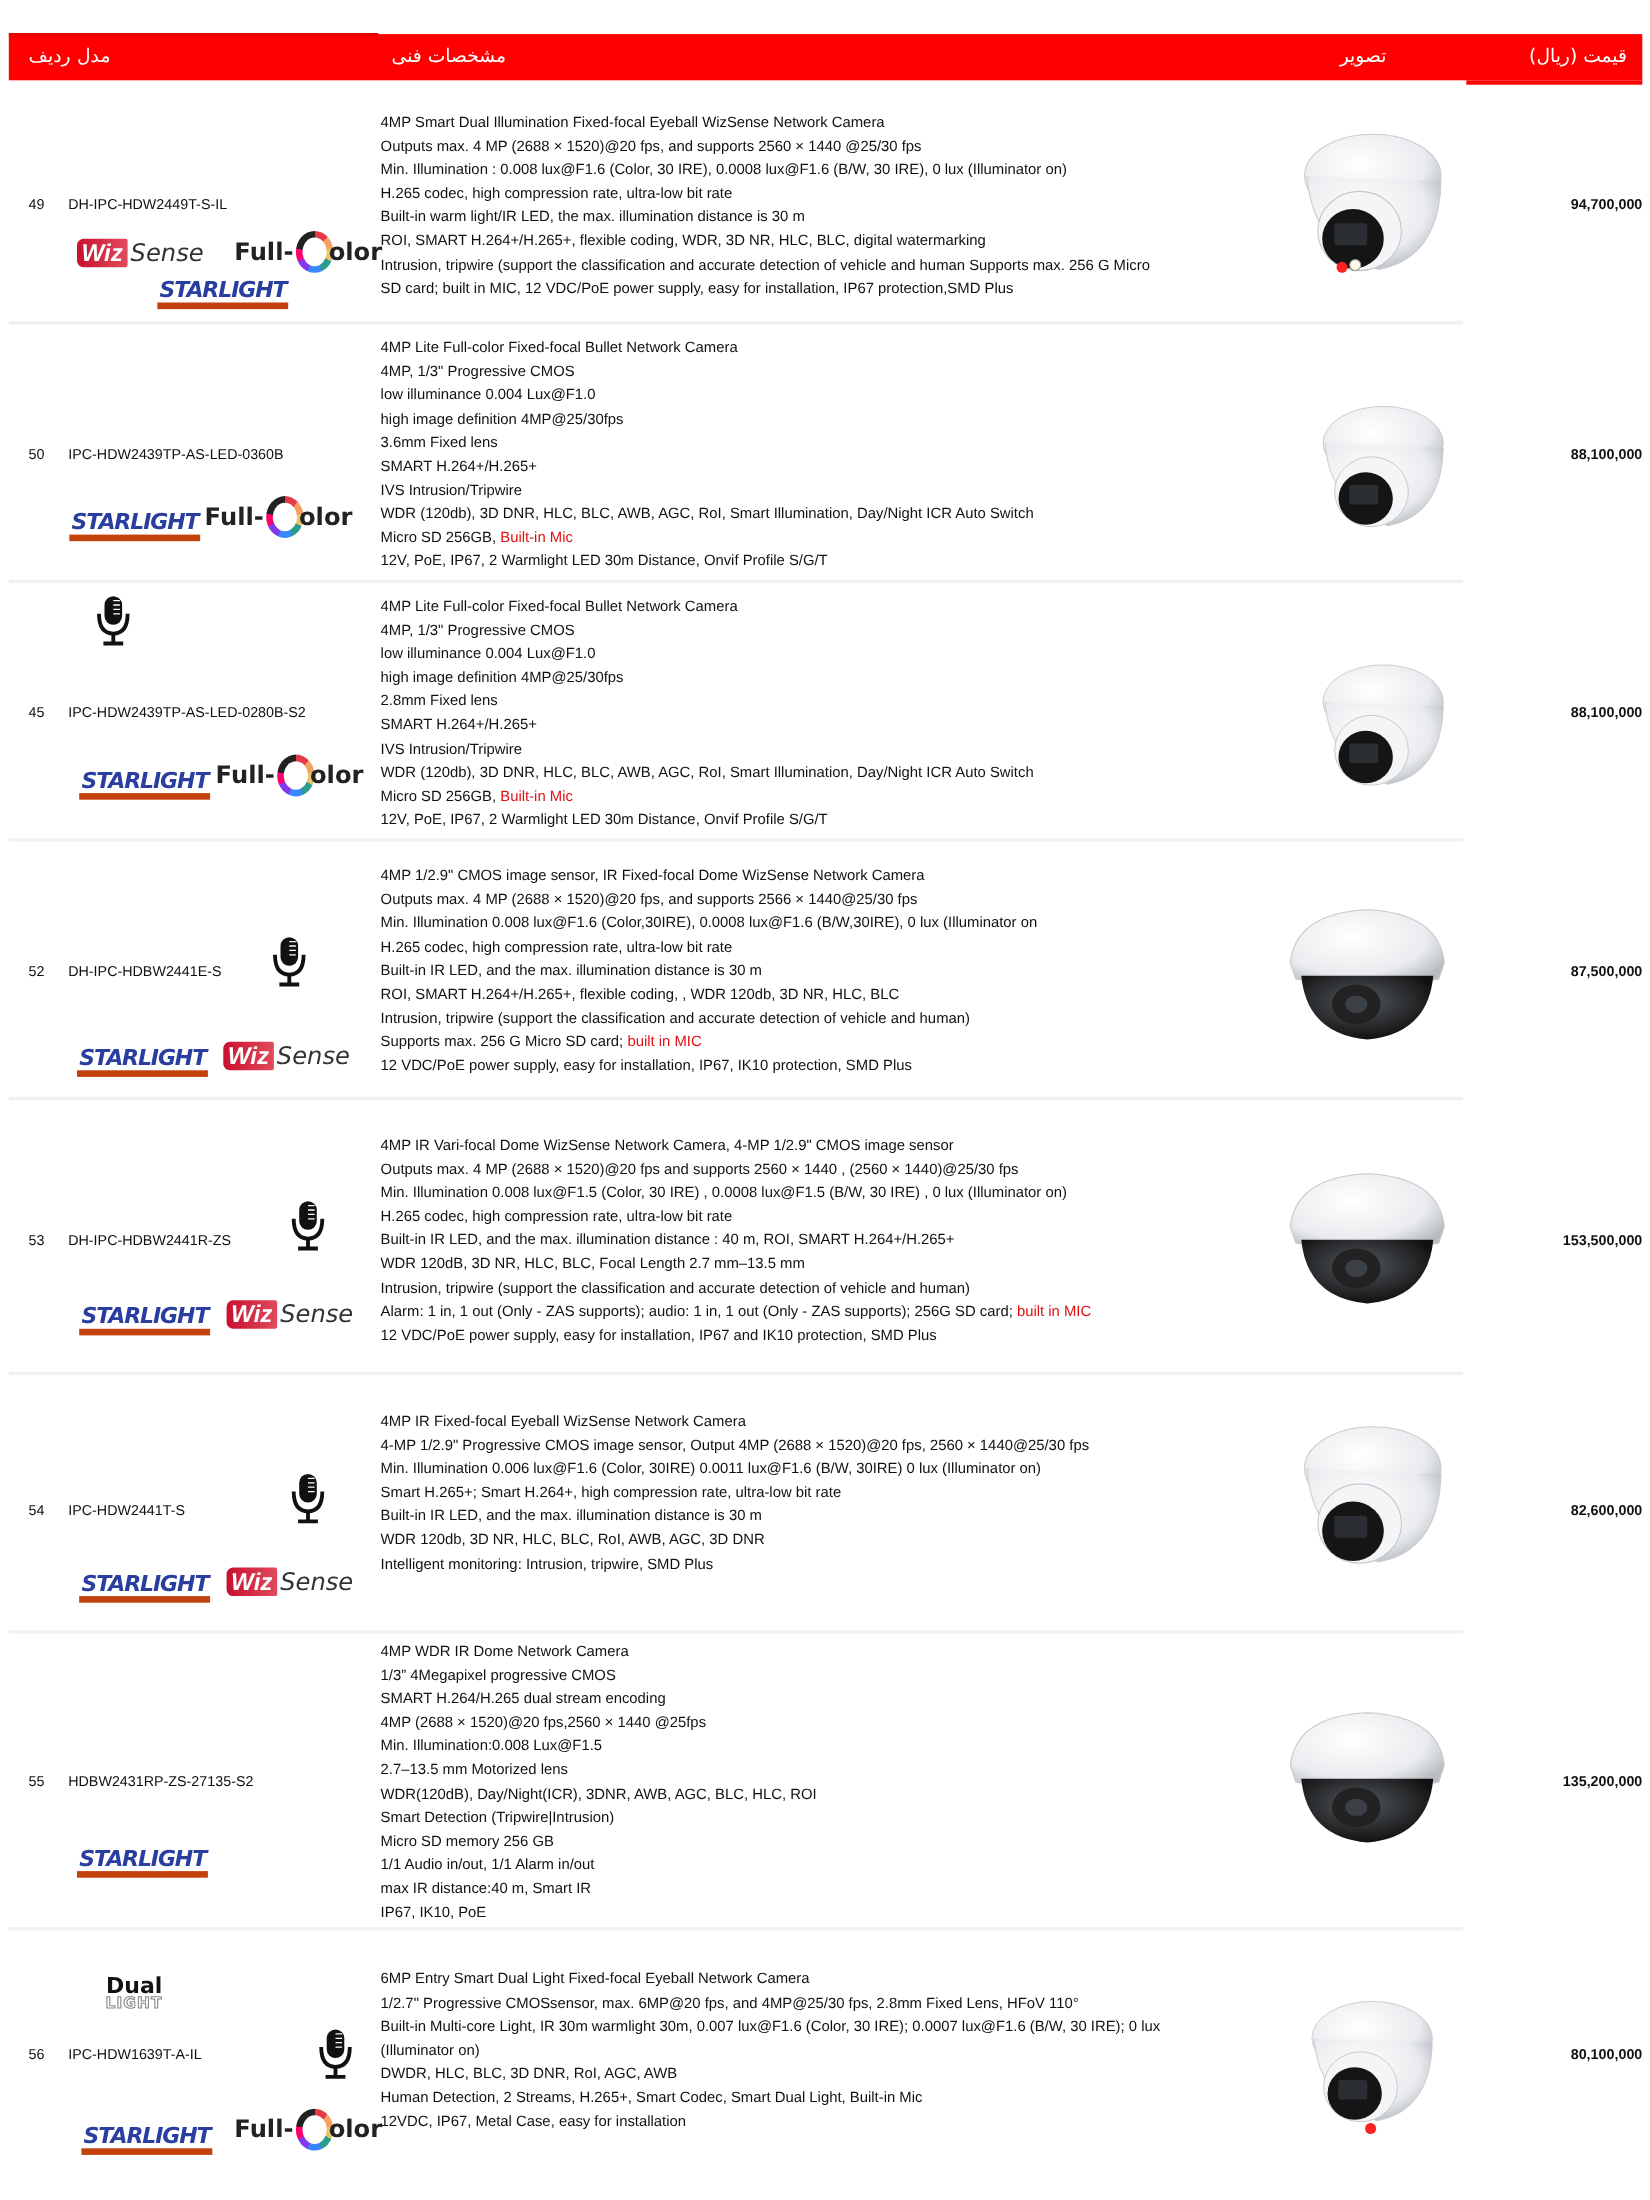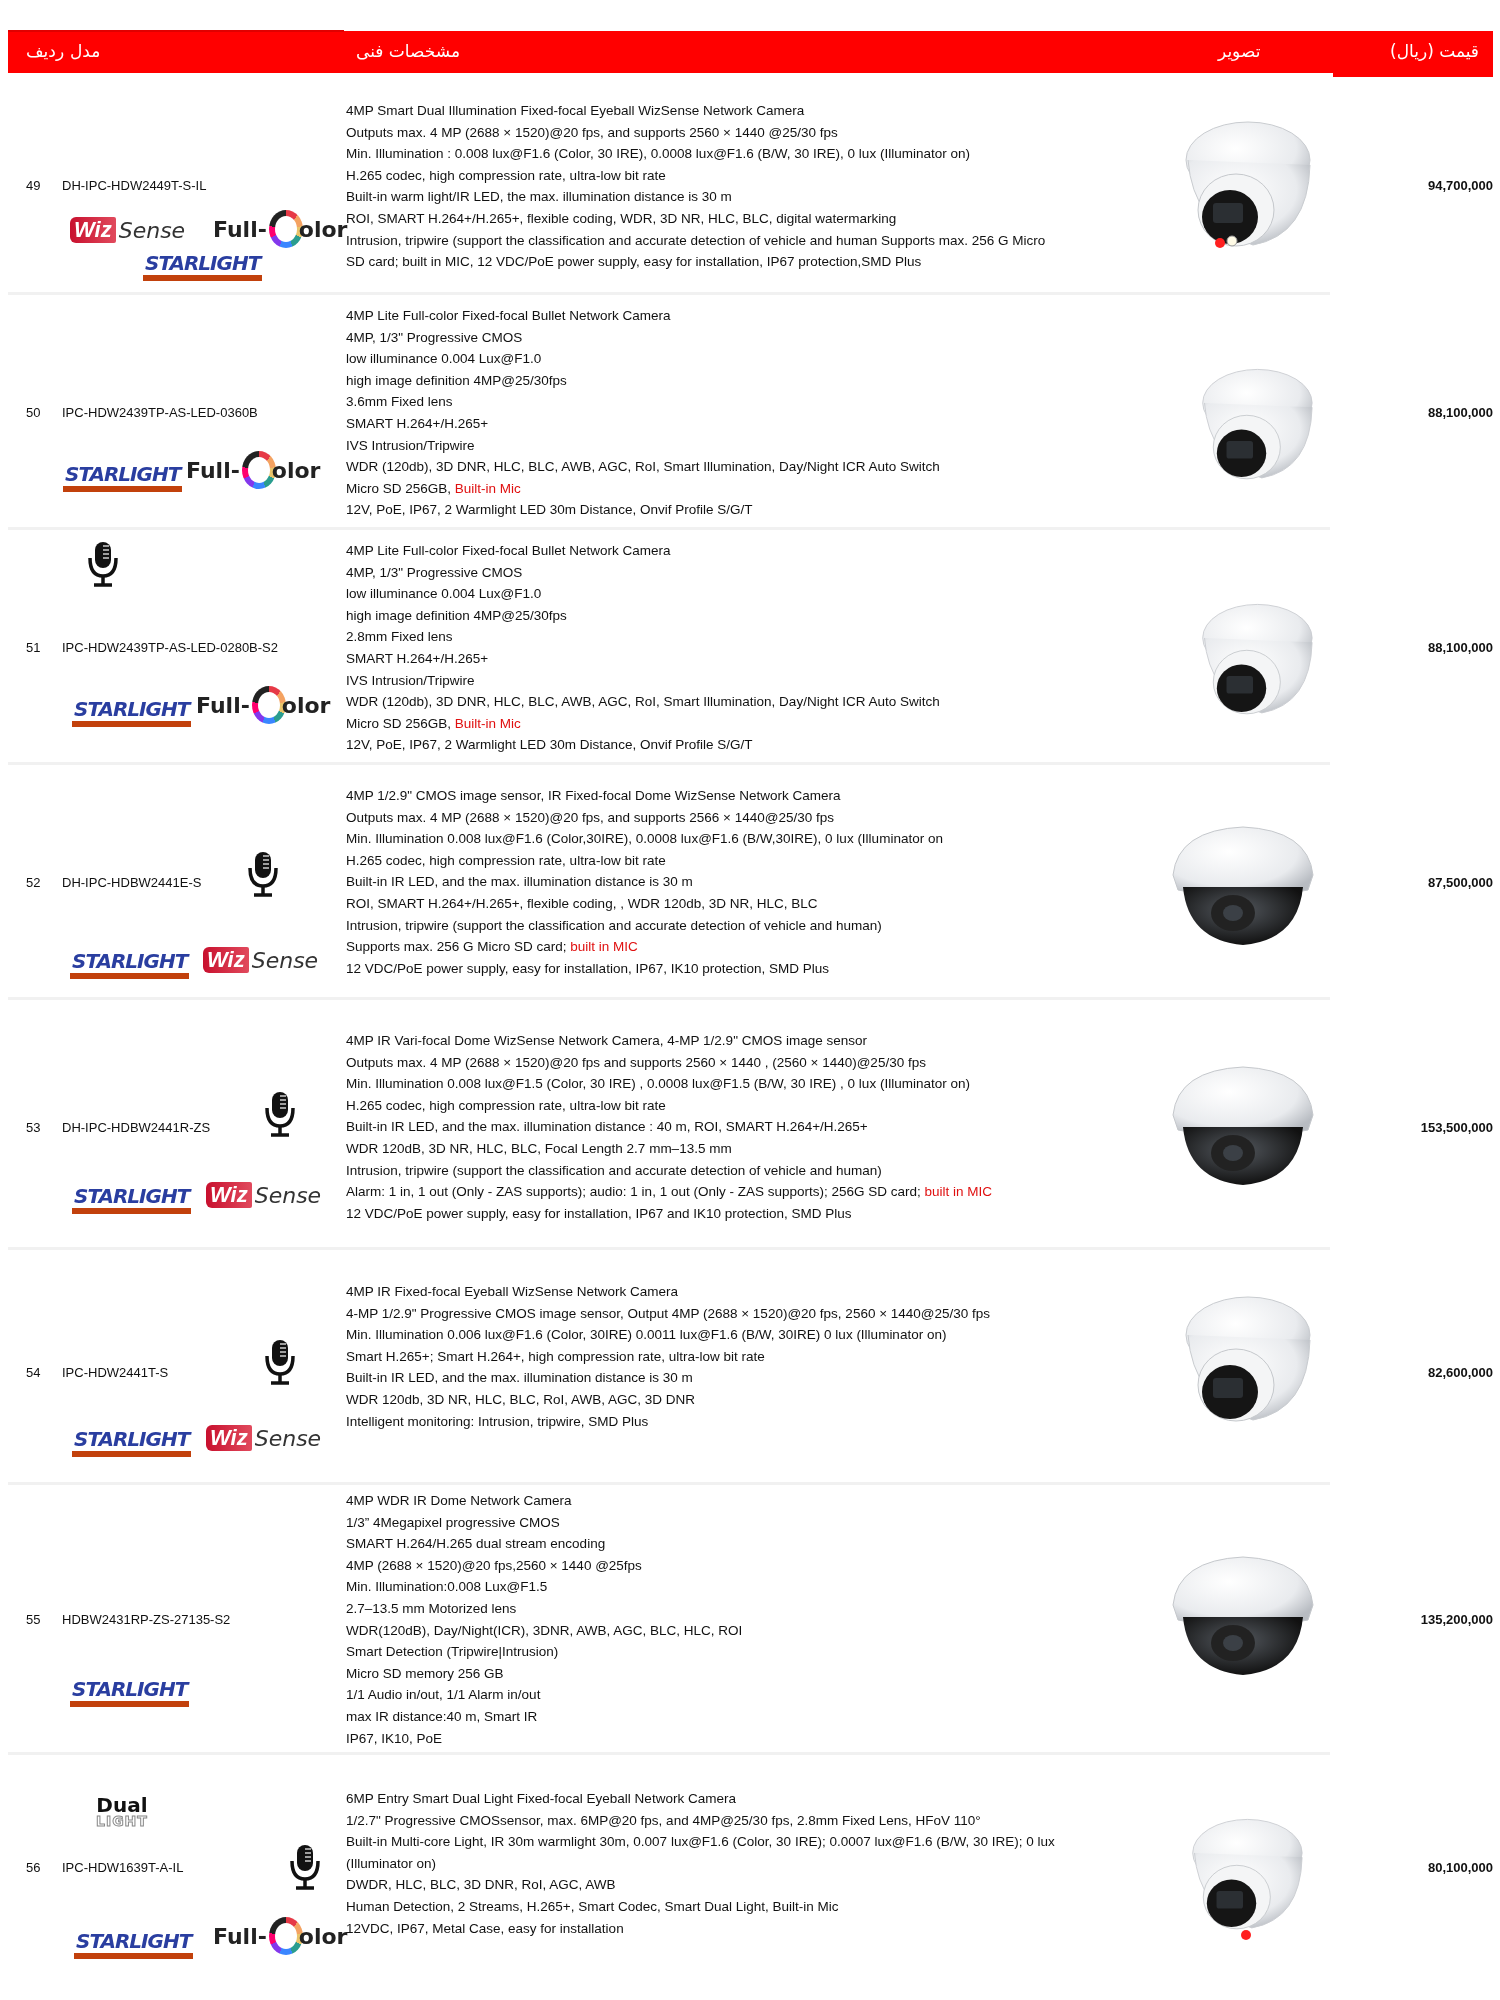--- a/index.html
+++ b/index.html
@@ -157,21 +157,21 @@
   <svg class="camimg" style="top:50px;width:150px;left:1170px">
       <use href="#eyeball"></use>
     </svg>
   <span class="price" style="top:110px">88,100,000</span>
 </div>
 
 <div class="row" style="top:530px;height:235px;">
   <svg class="mic" style="left:78px;top:10px">
       <use href="#micsym"></use>
     </svg>
-  <span class="rownum" style="top:110px">51</span>
+  <span class="rownum" style="top:110px">45</span>
   <span class="model" style="top:110px">IPC-HDW2439TP-AS-LED-0280B-S2</span>
   <div class="logo" style="left:64px;top:168px">
       <span class="starlight">STARLIGHT</span>
     </div>
   <div class="logo fullcolor" style="left:188px;top:156px">
       <span>Full-</span>
       <span class="ring">
         <span></span>
       </span>
       <span>olor</span>

